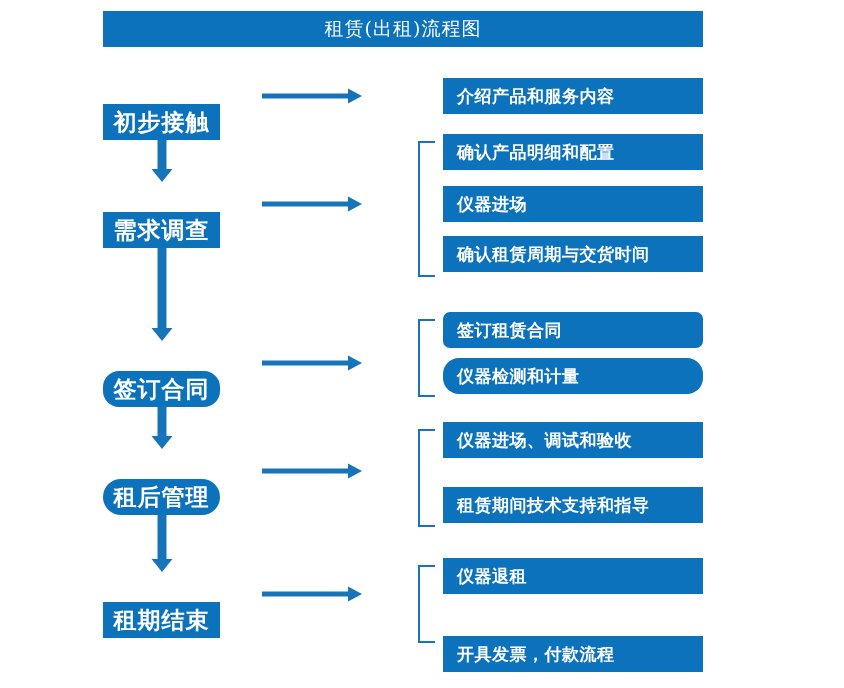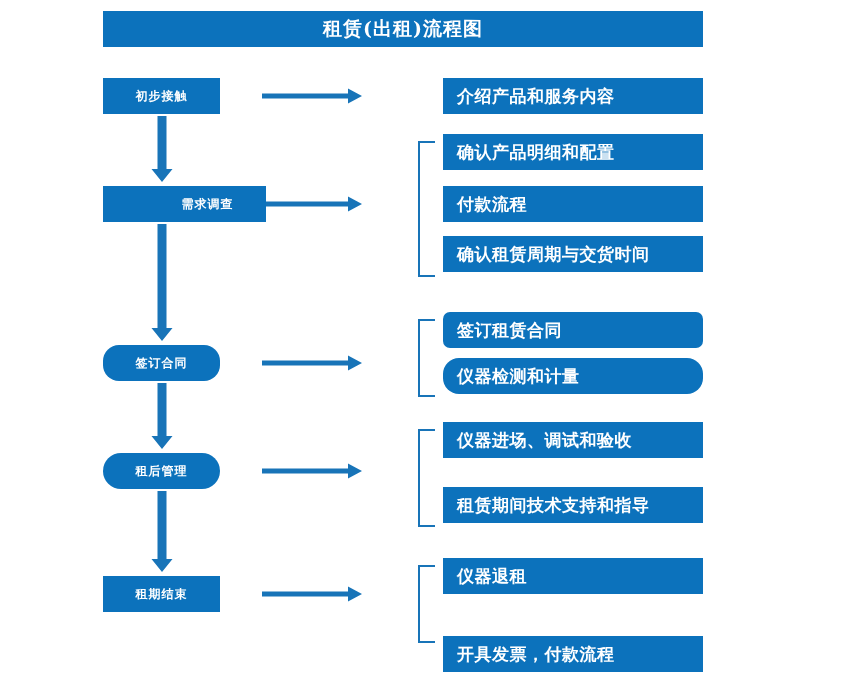--- a/index.html
+++ b/index.html
@@ -29,41 +29,42 @@
     left: 103px;
     top: 11px;
     width: 600px;
     height: 36px;
     background: #0c72bc;
     color: #ffffff;
     display: flex;
     align-items: center;
     justify-content: center;
     font-size: 19px;
-    font-weight: bold;
+    font-weight: normal;
     letter-spacing: 1px;
     font-family: "DejaVu Serif", "Liberation Serif", serif;
     text-align: center;
   }
 
   
   .stage-box {
     position: absolute;
     left: 103px;
     width: 117px;
     height: 36px;
     background: #0c72bc;
     color: #ffffff;
     display: flex;
     align-items: center;
     justify-content: center;
-    font-size: 12px;
+    font-size: 23px;
     font-weight: bold;
     letter-spacing: 1px;
     font-family: "DejaVu Serif", "Liberation Serif", serif;
+    margin-top: 26px;
   }
 
   
   .detail-box {
     position: absolute;
     left: 443px;
     width: 260px;
     height: 36px;
     background: #0c72bc;
     color: #ffffff;
@@ -112,29 +113,29 @@
     <g id="bracket-group">
         <path d="M 435 142 L 419 142 L 419 276 L 435 276" stroke="#1874b8" stroke-width="2" fill="none"></path>
         <path d="M 435 320 L 419 320 L 419 396 L 435 396" stroke="#1874b8" stroke-width="2" fill="none"></path>
         <path d="M 435 430 L 419 430 L 419 526 L 435 526" stroke="#1874b8" stroke-width="2" fill="none"></path>
         <path d="M 435 566 L 419 566 L 419 642 L 435 642" stroke="#1874b8" stroke-width="2" fill="none"></path>
       </g>
   </svg>
 
   <div id="stage-layer">
       <div class="stage-box" style="top: 78px;">初步接触</div>
-      <div class="stage-box" style="top: 186px; padding-left: 46px;">需求调查</div>
+      <div class="stage-box" style="top: 186px;">需求调查</div>
       <div class="stage-box" style="top: 345px; border-radius: 16px;">签订合同</div>
       <div class="stage-box" style="top: 453px; border-radius: 18px;">租后管理</div>
       <div class="stage-box" style="top: 576px;">租期结束</div>
     </div>
   <div id="detail-layer">
       <div class="detail-box" style="top: 78px;">介绍产品和服务内容</div>
       <div class="detail-box" style="top: 134px;">确认产品明细和配置</div>
-      <div class="detail-box" style="top: 186px;">付款流程</div>
+      <div class="detail-box" style="top: 186px;">仪器进场</div>
       <div class="detail-box" style="top: 236px;">确认租赁周期与交货时间</div>
       <div class="detail-box" style="top: 312px; border-radius: 7px;">签订租赁合同</div>
       <div class="detail-box" style="top: 358px; border-radius: 16px;">仪器检测和计量</div>
       <div class="detail-box" style="top: 422px;">仪器进场、调试和验收</div>
       <div class="detail-box" style="top: 487px;">租赁期间技术支持和指导</div>
       <div class="detail-box" style="top: 558px;">仪器退租</div>
       <div class="detail-box" style="top: 608px; margin-top: 28px;">开具发票，付款流程</div>
     </div>
 
 </div>

